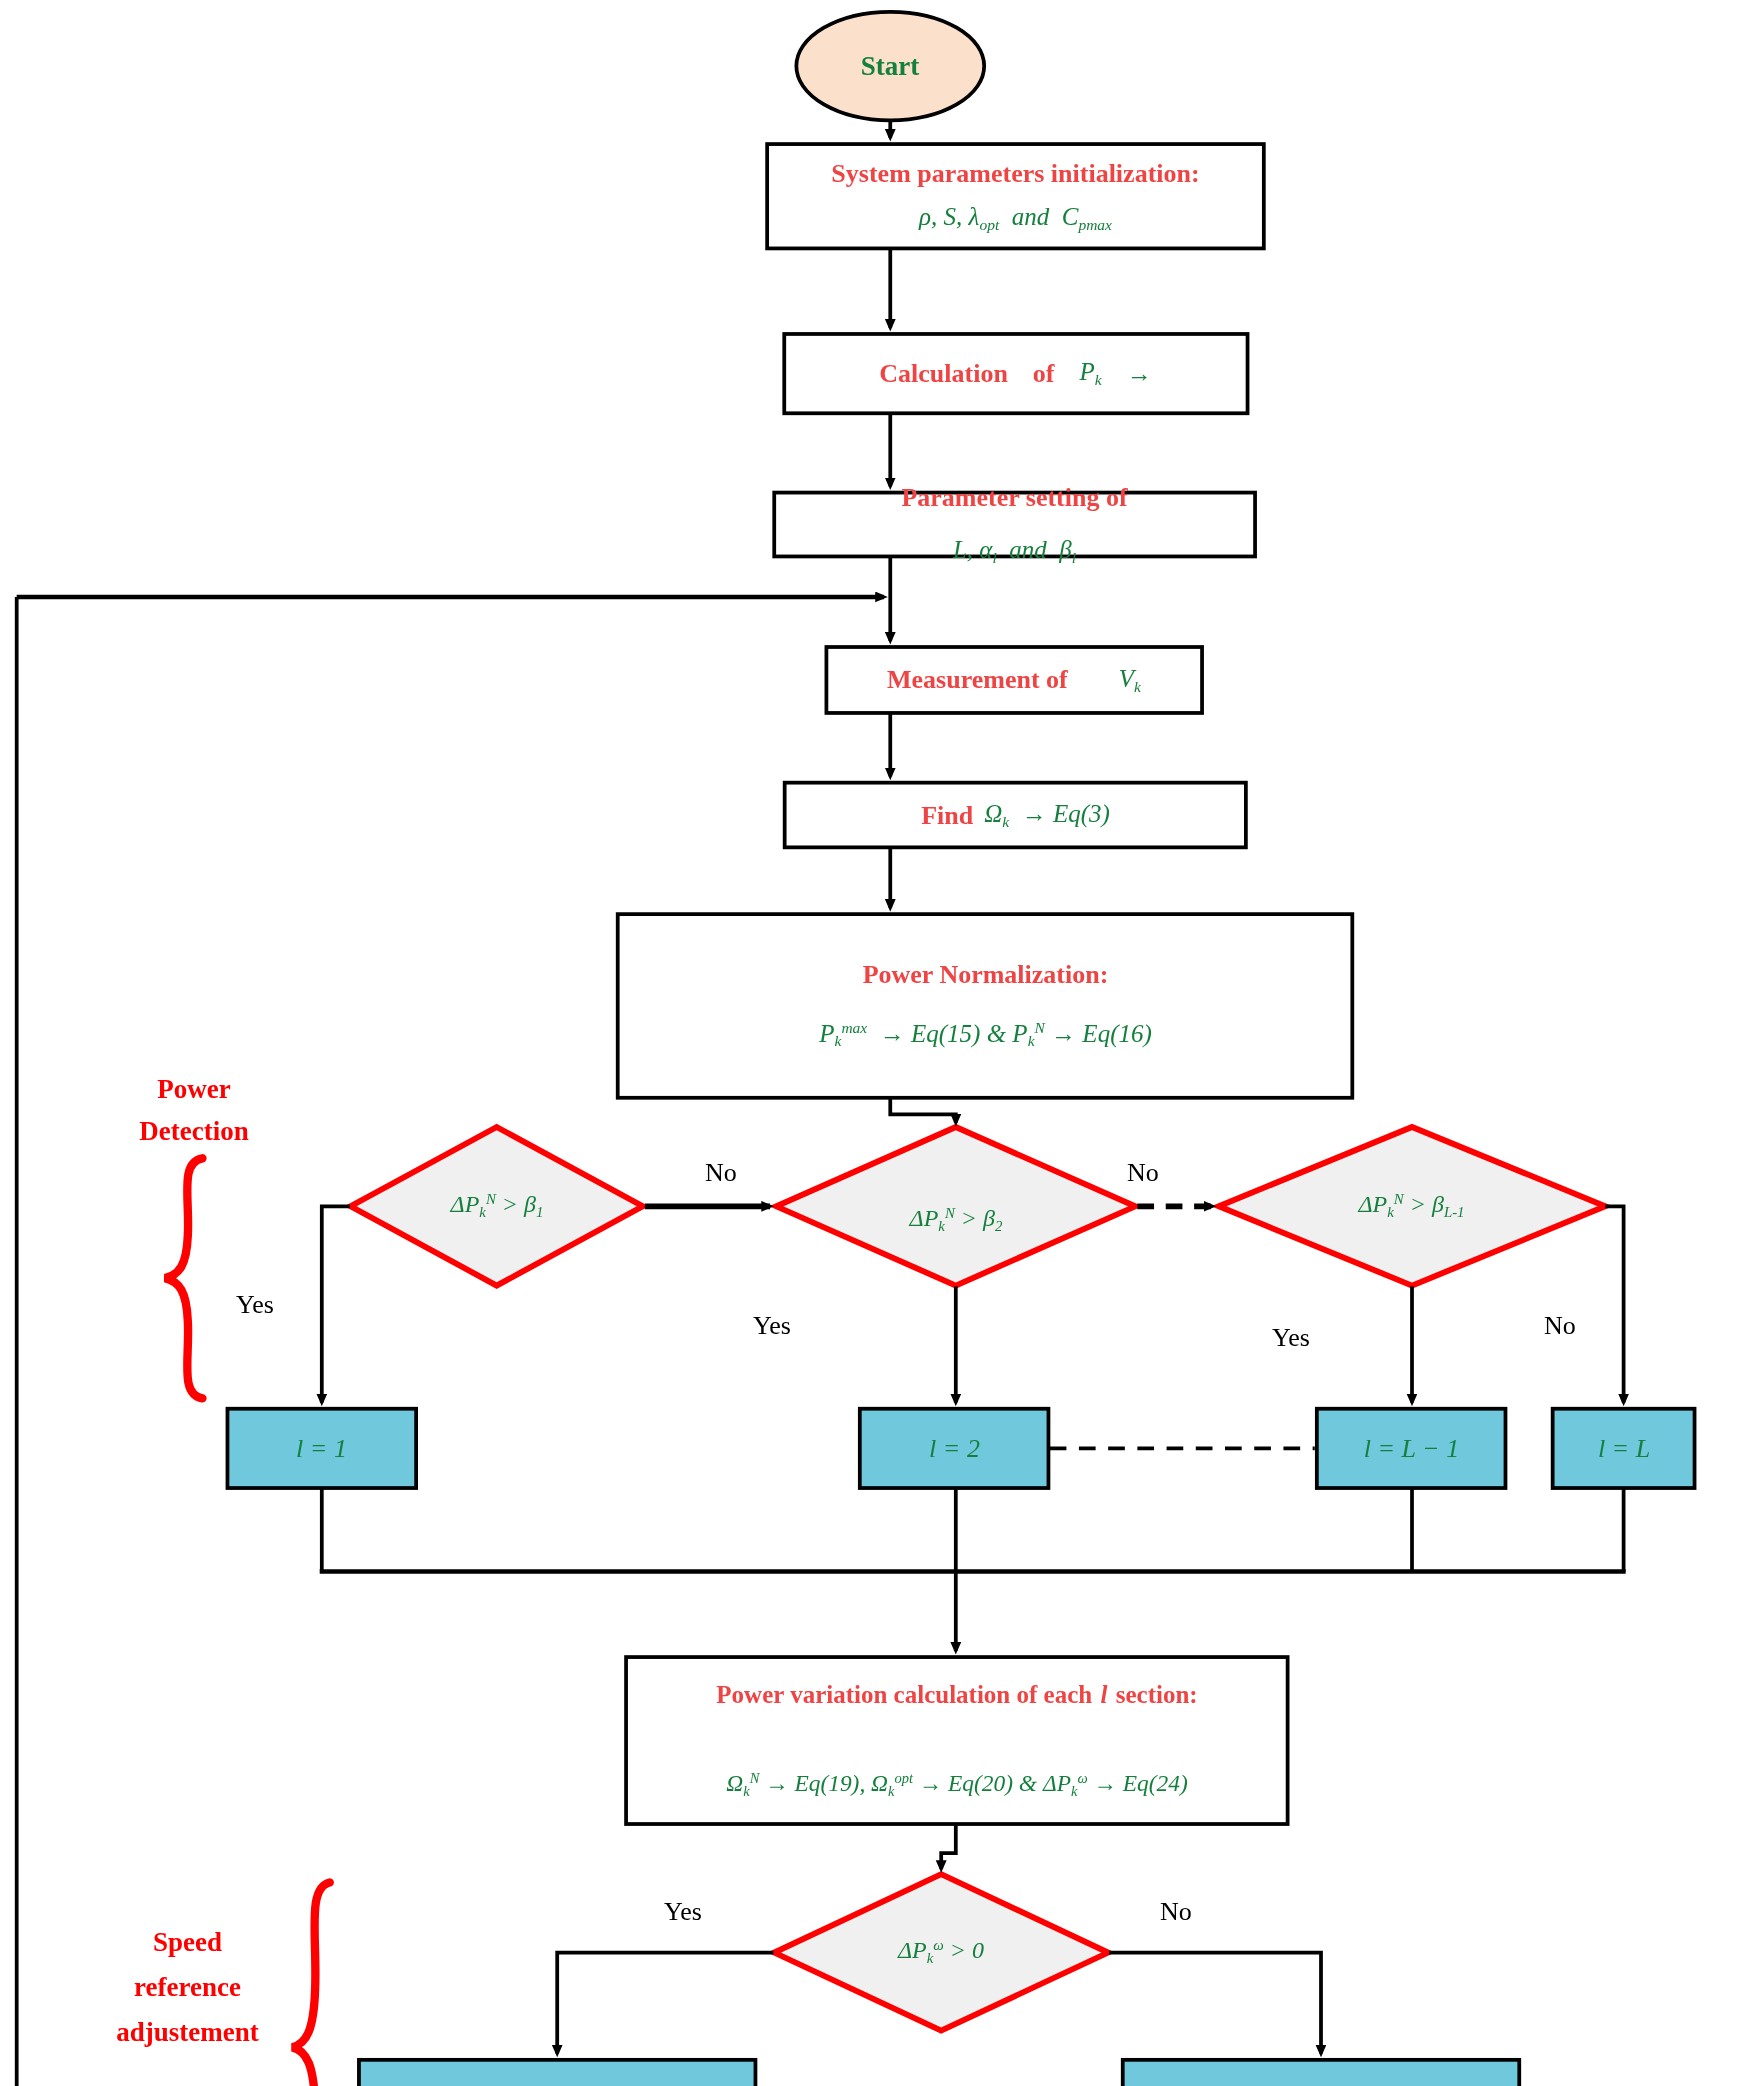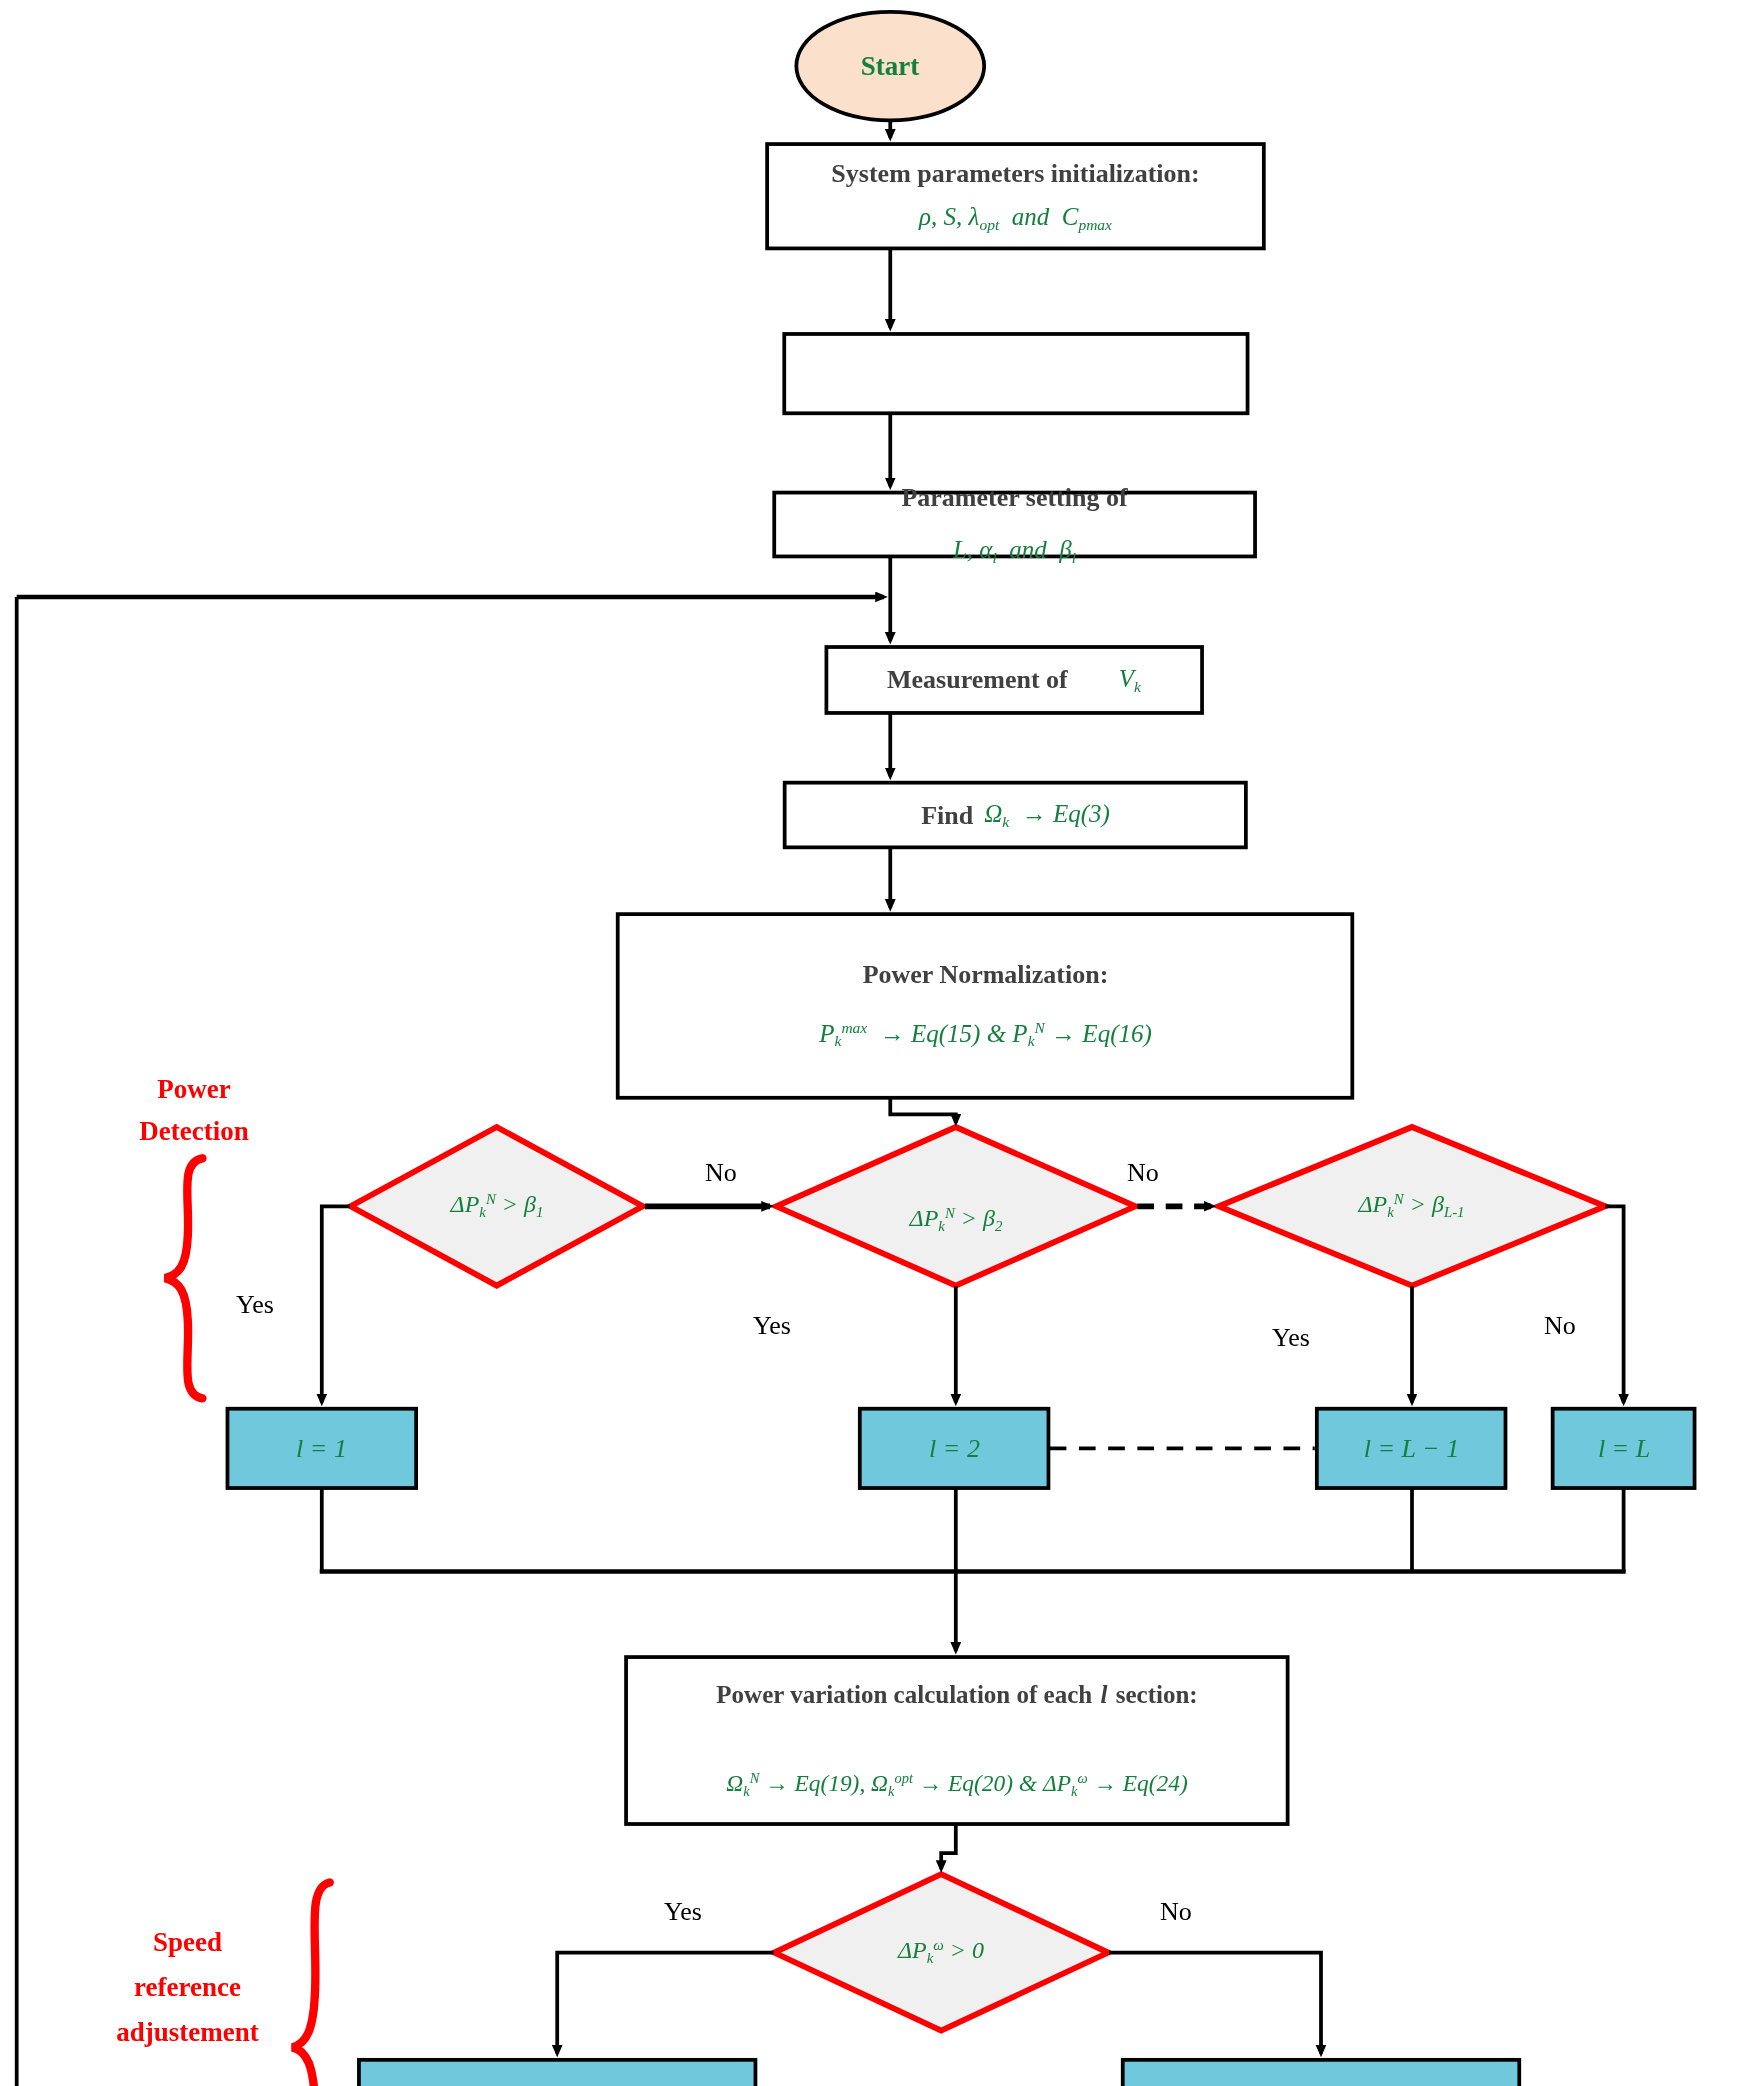--- a/index.html
+++ b/index.html
@@ -1,20 +1,20 @@
 <!DOCTYPE html>
 <html style="font-size:6.7px"><head>
 <meta charset="utf-8">
 <style>
   html,body{margin:0;padding:0;background:#ffffff;}
   body{font-family:"Liberation Serif", serif;}
   #stage{position:relative;width:1758px;height:2355px;background:#fff;overflow:hidden;}
   svg{position:absolute;top:0;left:0;width:1758px;height:2355px;}
   .nodeText{position:absolute;display:flex;flex-direction:column;align-items:center;justify-content:center;text-align:center;pointer-events:none;}
-  .t-blue{color:#404040;font-weight:bold;font-family:"Liberation Serif",serif;}
+  .t-blue{color:#ef4444;font-weight:bold;font-family:"Liberation Serif",serif;}
   .t-black{color:#15803d;font-family:"Liberation Serif",serif;font-style:italic;}
   .t-red{color:#ff0000;font-weight:bold;font-family:"Liberation Serif",serif;}
   .lbl{position:absolute;color:#000;font-family:"Liberation Serif",serif;}
   sub{font-size:0.62em;vertical-align:-0.32em;font-style:italic;}
   sup{font-size:0.62em;vertical-align:0.55em;font-style:italic;}
 </style>
 </head>
 <body>
 
 <div id="stage">
@@ -104,20 +104,26 @@
 
   <div class="nodeText" style="left:796px;top:41px;width:188px;height:50px;">
     <span class="t-black" style="font-size:27px;font-weight:bold;font-style:normal;">Start</span>
   </div>
 
   <div class="nodeText" style="left:767px;top:148px;width:497px;height:96px;gap:14px;">
     <span class="t-blue" style="font-size:26px;">System parameters initialization:</span>
     <span class="t-black" style="font-size:25px;">ρ, <i>S</i>, λ<sub>opt</sub>&nbsp; and &nbsp;<i>C</i><sub>pmax</sub></span>
   </div>
 
+  <div class="nodeText" style="left:784px;top:334px;width:463px;height:79px;flex-direction:row;gap:25px;">
+    <span class="t-blue" style="font-size:26px;">Calculation</span>
+    <span class="t-blue" style="font-size:26px;">of</span>
+    <span class="t-black" style="font-size:25px;"><i>P</i><sub>k</sub></span>
+    <span class="t-black" style="font-size:25px;font-style:normal;">→</span>
+  </div>
 
   <div class="nodeText" style="left:774px;top:493px;width:481px;height:64px;flex-direction:column;gap:23px;">
     <span class="t-blue" style="font-size:26px;">Parameter setting of</span>
     <span class="t-black" style="font-size:25px;"><i>L</i>, α<sub>l</sub>&nbsp; and &nbsp;β<sub>l</sub></span>
   </div>
 
   <div class="nodeText" style="left:826px;top:647px;width:376px;height:66px;flex-direction:row;gap:11px;">
     <span class="t-blue" style="font-size:26px;">Measurement of</span>
     <span class="t-black" style="font-size:25px;margin-left:40px;"><i>V</i><sub>k</sub></span>
   </div>

